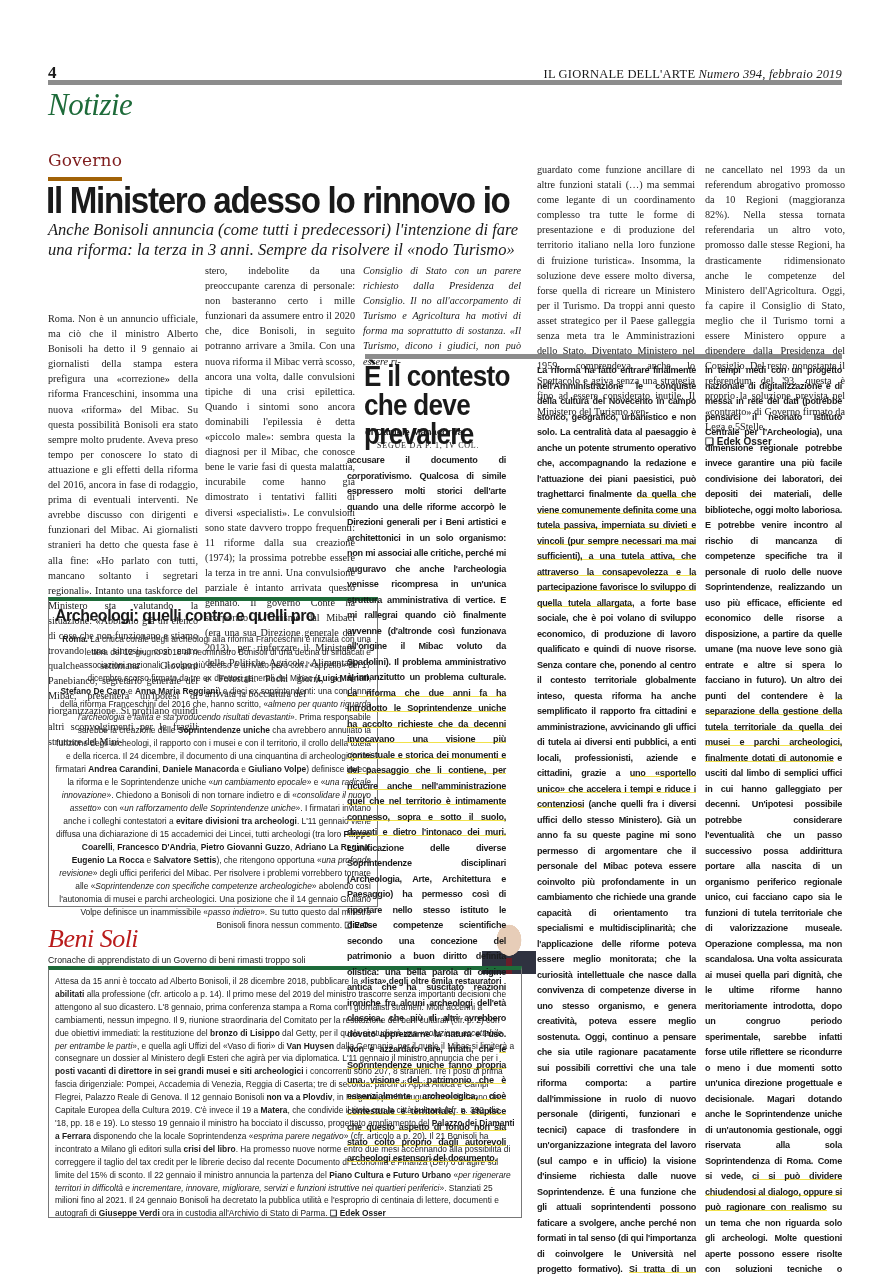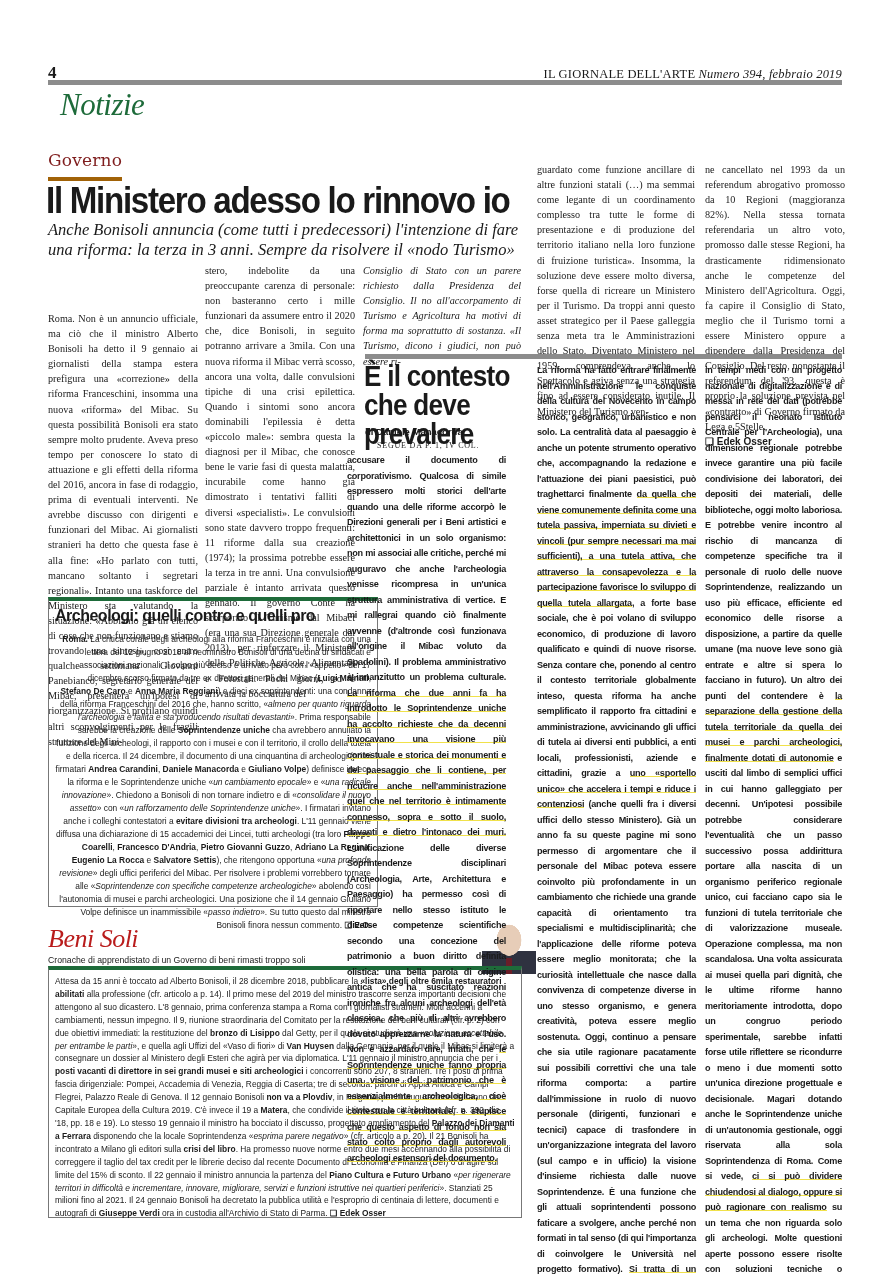--- a/index.html
+++ b/index.html
@@ -3,21 +3,21 @@
 <meta charset="utf-8">
 <style>
   * { box-sizing: border-box; margin: 0; padding: 0; }
   html, body { width: 890px; height: 1280px; background: #fff; overflow: hidden; }
   body { position: relative; font-family: "Liberation Serif", serif; color: #1a1a1a; }
 
   .page-num { position: absolute; left: 48px; top: 63px; font: bold 17px "Liberation Serif", serif; }
   .masthead { position: absolute; right: 48px; top: 67px; font: 12.5px "Liberation Serif", serif; letter-spacing: 0.2px; }
   .masthead i { font-style: italic; margin-top: 8px; }
   .top-rule { position: absolute; left: 48px; right: 48px; top: 80px; height: 5px; background: #8c8c8c; }
-  .section { position: absolute; left: 60px; top: 87px; font: italic 31px "Liberation Serif", serif; color: #1e6b3a; letter-spacing: -0.5px; }
+  .section { position: absolute; left: 48px; top: 87px; font: italic 31px "Liberation Serif", serif; color: #1e6b3a; letter-spacing: -0.5px; }
 
   .kicker { position: absolute; left: 48px; top: 150px; font: 17px "DejaVu Serif", serif; color: #7f1d1d; border-bottom: 4px solid #a16207; padding-bottom: 7px; letter-spacing: 0.2px; }
   .headline { position: absolute; left: 46px; top: 180px; font: bold 36px "Liberation Sans", sans-serif; letter-spacing: -1.4px; transform: scaleX(0.92); transform-origin: left; white-space: nowrap; }
   .deck { position: absolute; left: 48px; top: 220px; width: 480px; font: italic 16.5px "Liberation Serif", serif; line-height: 20px; }
 
   .col { position: absolute; font: 10.2px "Liberation Serif", serif; line-height: 15.1px; text-align: justify; hyphens: auto; }
   .sig { font: bold 10px "Liberation Sans", sans-serif; }
 
   .c1 { left: 48px; top: 263px; width: 150px; margin-top: 48px; }
   .c2 { left: 205px; top: 263px; width: 150px; }

